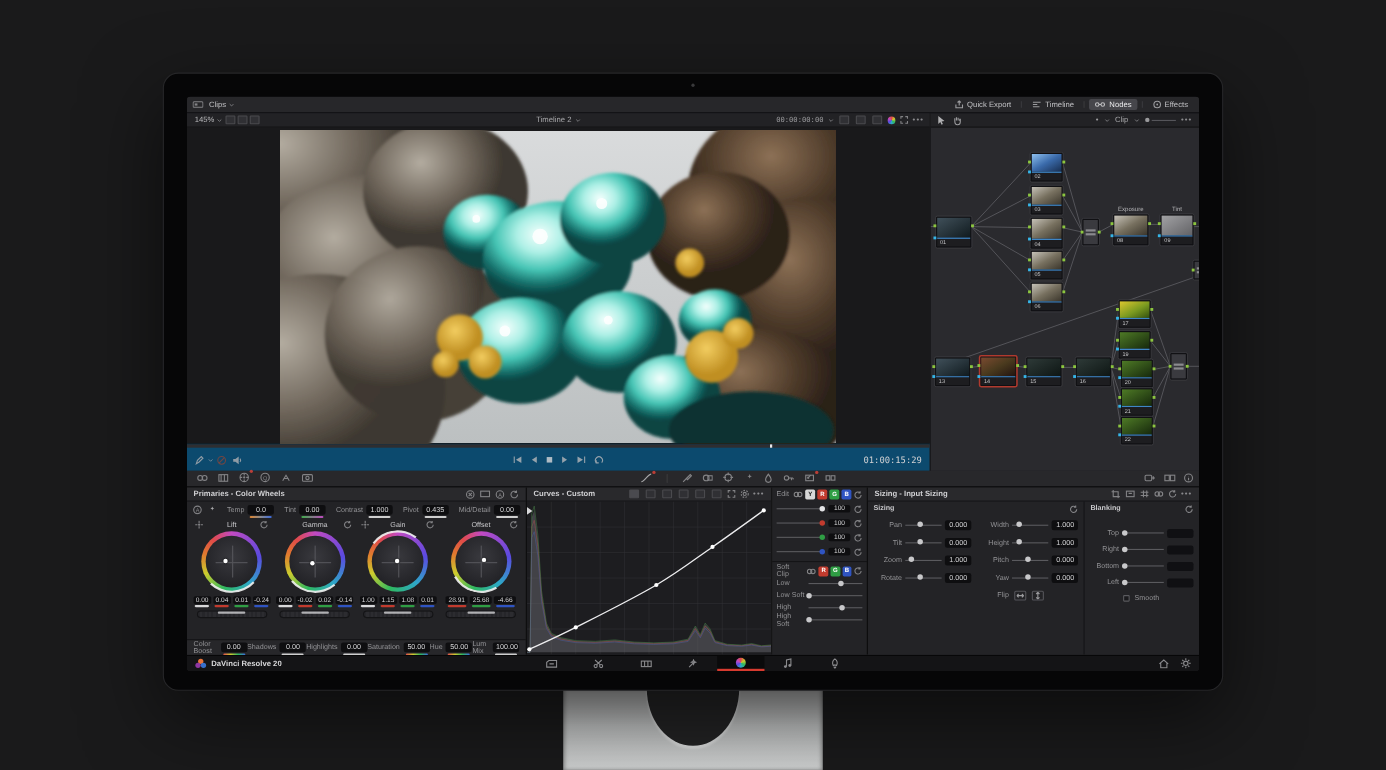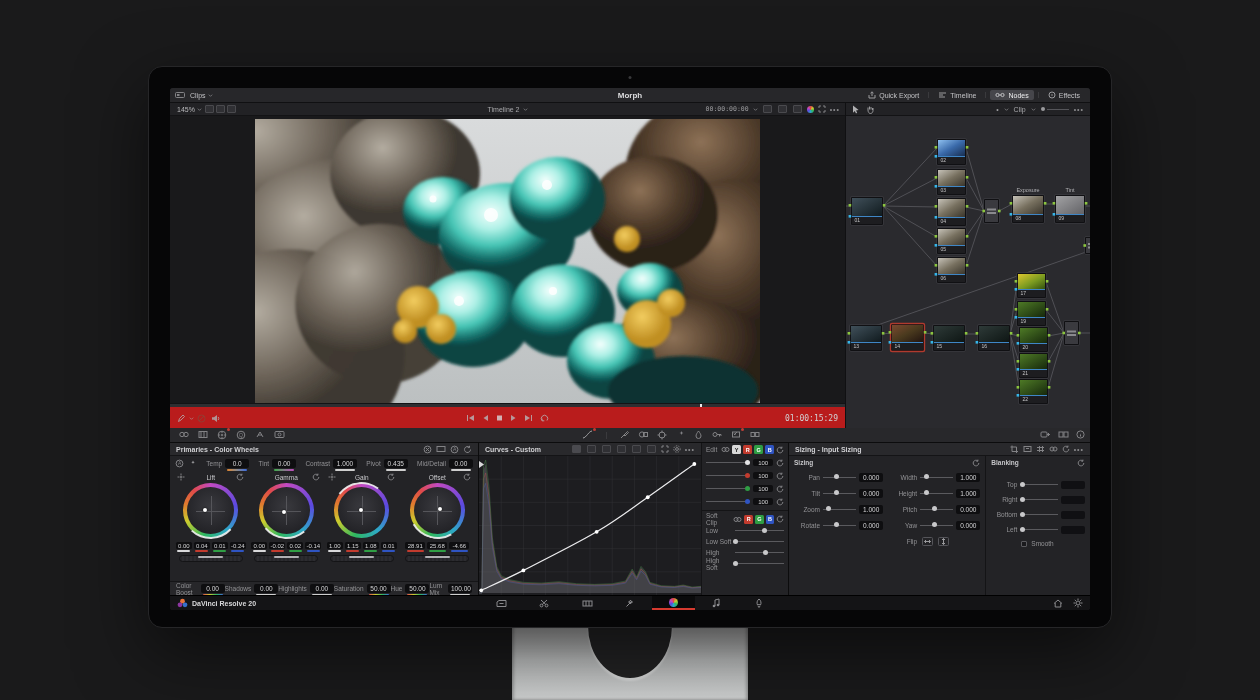--- a/index.html
+++ b/index.html
@@ -43,21 +43,21 @@
 
   .vtoolbar{height:13px;background:#222225;border-bottom:1px solid #131315;display:flex;align-items:center;padding:0 5px;position:relative;flex:none}
   .vtoolbar .center{position:absolute;left:0;right:0;display:flex;justify-content:center;gap:3px;align-items:center;color:#a8a8ab;pointer-events:none}
   .mini-btn{width:9px;height:8px;border:1px solid #4a4a4e;border-radius:1px;background:#303034;margin:0 1px}
   .vt-right{margin-left:auto;display:flex;align-items:center;gap:4px}
   .tcode{font-family:"DejaVu Sans Mono",monospace;color:#9c9c9f;font-size:6.5px}
 
   .viewer{flex:1;background:#19191b;position:relative}
   .viewer svg{position:absolute;left:85px;top:3px}
 
-  .transport{height:25px;background:#b91c1c;border-top:1px solid #131315;flex:none;position:relative}
+  .transport{height:25px;background:#0c4a6e;border-top:1px solid #131315;flex:none;position:relative}
   .ph-track{height:3px;background:#2e2e31;position:relative}
   .ph-tick{position:absolute;top:0;left:78.5%;width:2px;height:3px;background:#e8e8ea}
   .tr-row{height:22px;display:flex;align-items:center;padding:0 7px;position:relative}
   .tr-center{position:absolute;left:0;right:0;display:flex;justify-content:center;gap:7px;align-items:center}
   .tr-right{margin-left:auto;font-family:"DejaVu Sans Mono",monospace;color:#d2d2d4;font-size:8px}
 
   .ntoolbar{height:13px;background:#222225;border-bottom:1px solid #131315;display:flex;align-items:center;padding:0 6px;gap:6px;flex:none}
   .nt-right{margin-left:auto;display:flex;align-items:center;gap:5px;color:#a8a8ab}
   .node-graph{flex:1;position:relative}
   .node-graph svg{position:absolute;inset:0}
@@ -161,21 +161,20 @@
             <rect x="0.5" y="1.5" width="9" height="5" rx="1" fill="none" stroke="#9a9a9d"></rect>
             <rect x="2" y="3" width="2.5" height="2" fill="#9a9a9d"></rect>
           </svg>
       </span>
       <span class="tb-btn" style="gap:2px">
         <span>Clips</span>
         <svg class="chev" viewBox="0 0 6 4">
             <polyline points="1,1 3,3 5,1" fill="none" stroke="#b0b0b3"></polyline>
           </svg>
       </span>
-      <span class="title">Morph</span>
       <div class="tb-right">
         <span class="tb-btn">
           <svg class="ic" width="8" height="8">
               <path d="M4,5V1M2.5,2.2L4,0.8l1.5,1.4M1,4v3h6V4" fill="none" stroke="#b8b8bb"></path>
             </svg>
           <span>Quick Export</span>
         </span>
         <span class="sep"></span>
         <span class="tb-btn">
           <svg class="ic" width="9" height="8">

